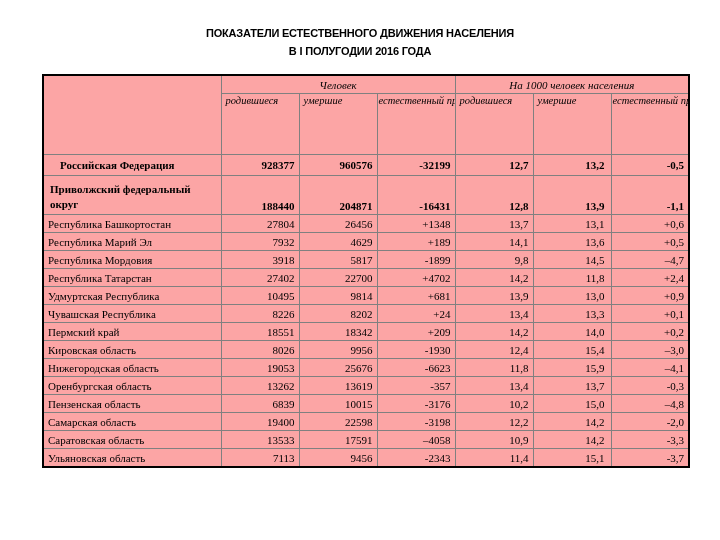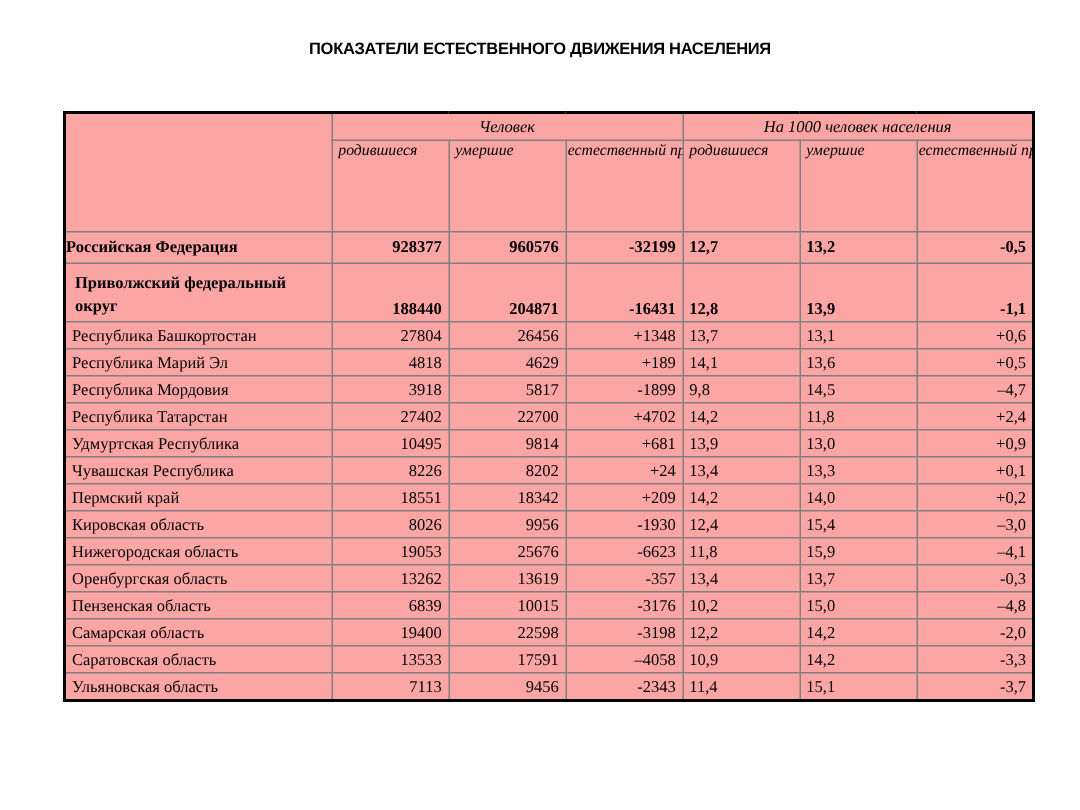--- a/index.html
+++ b/index.html
@@ -25,34 +25,35 @@
       font-weight: normal;
     }
     col.c0 { width: 178px; }
     col.cn { width: 78px; }
     th.grp { font-style: italic; text-align: center; height: 17px; vertical-align: middle; border-color: #000; }
     th.sub { font-style: italic; text-align: left; vertical-align: top; height: 60px; line-height: 13px; padding-top: 4px; white-space: normal; border-color: #000; font-size: 10.5px; }
     th.sub.wide { text-align: right; padding-right: 2px; padding-left: 1px; }
     th.corner { border-color: #000; }
     td.name { text-align: left; padding-left: 12px; }
     td.num { text-align: right; padding-right: 10px; }
-    td.num.c4, td.num.c5 { text-align: left; padding-right: 4px; }
+    td.num.c4, td.num.c5 { text-align: right; padding-right: 4px; }
     td.num.c5 { padding-right: 6px; }
     td.num.c6 { }
     tr.row td { height: 17px; }
     tr.total td { font-weight: bold; height: 20px; border-top: 1px solid #000; }
-    tr.total td.name { padding-left: 0; margin-top: 40px; }
+    tr.total td.name { padding-left: 16px; margin-top: 40px; }
     tr.district td { font-weight: bold; height: 36px; vertical-align: bottom; padding-bottom: 2px; margin-top: 28px; }
     tr.district td.name { padding-left: 6px; white-space: normal; line-height: 15px; }
   </style>
 </head>
 <body>
 
 <div class="title">
   <div>ПОКАЗАТЕЛИ ЕСТЕСТВЕННОГО ДВИЖЕНИЯ НАСЕЛЕНИЯ</div>
+  <div>В I ПОЛУГОДИИ 2016 ГОДА</div>
 </div>
 
 <table class="stats">
   <colgroup>
     <col class="c0">
       <col class="cn">
       <col class="cn">
       <col class="cn">
       <col class="cn">
       <col class="cn">
@@ -96,21 +97,21 @@
         <td class="name">Республика Башкортостан</td>
         <td class="num c1">27804</td>
         <td class="num c2">26456</td>
         <td class="num c3">+1348</td>
         <td class="num c4">13,7</td>
         <td class="num c5">13,1</td>
         <td class="num c6">+0,6</td>
       </tr>
       <tr class="row">
         <td class="name">Республика Марий Эл</td>
-        <td class="num c1">4818</td>
+        <td class="num c1">7932</td>
         <td class="num c2">4629</td>
         <td class="num c3">+189</td>
         <td class="num c4">14,1</td>
         <td class="num c5">13,6</td>
         <td class="num c6">+0,5</td>
       </tr>
       <tr class="row">
         <td class="name">Республика Мордовия</td>
         <td class="num c1">3918</td>
         <td class="num c2">5817</td>

